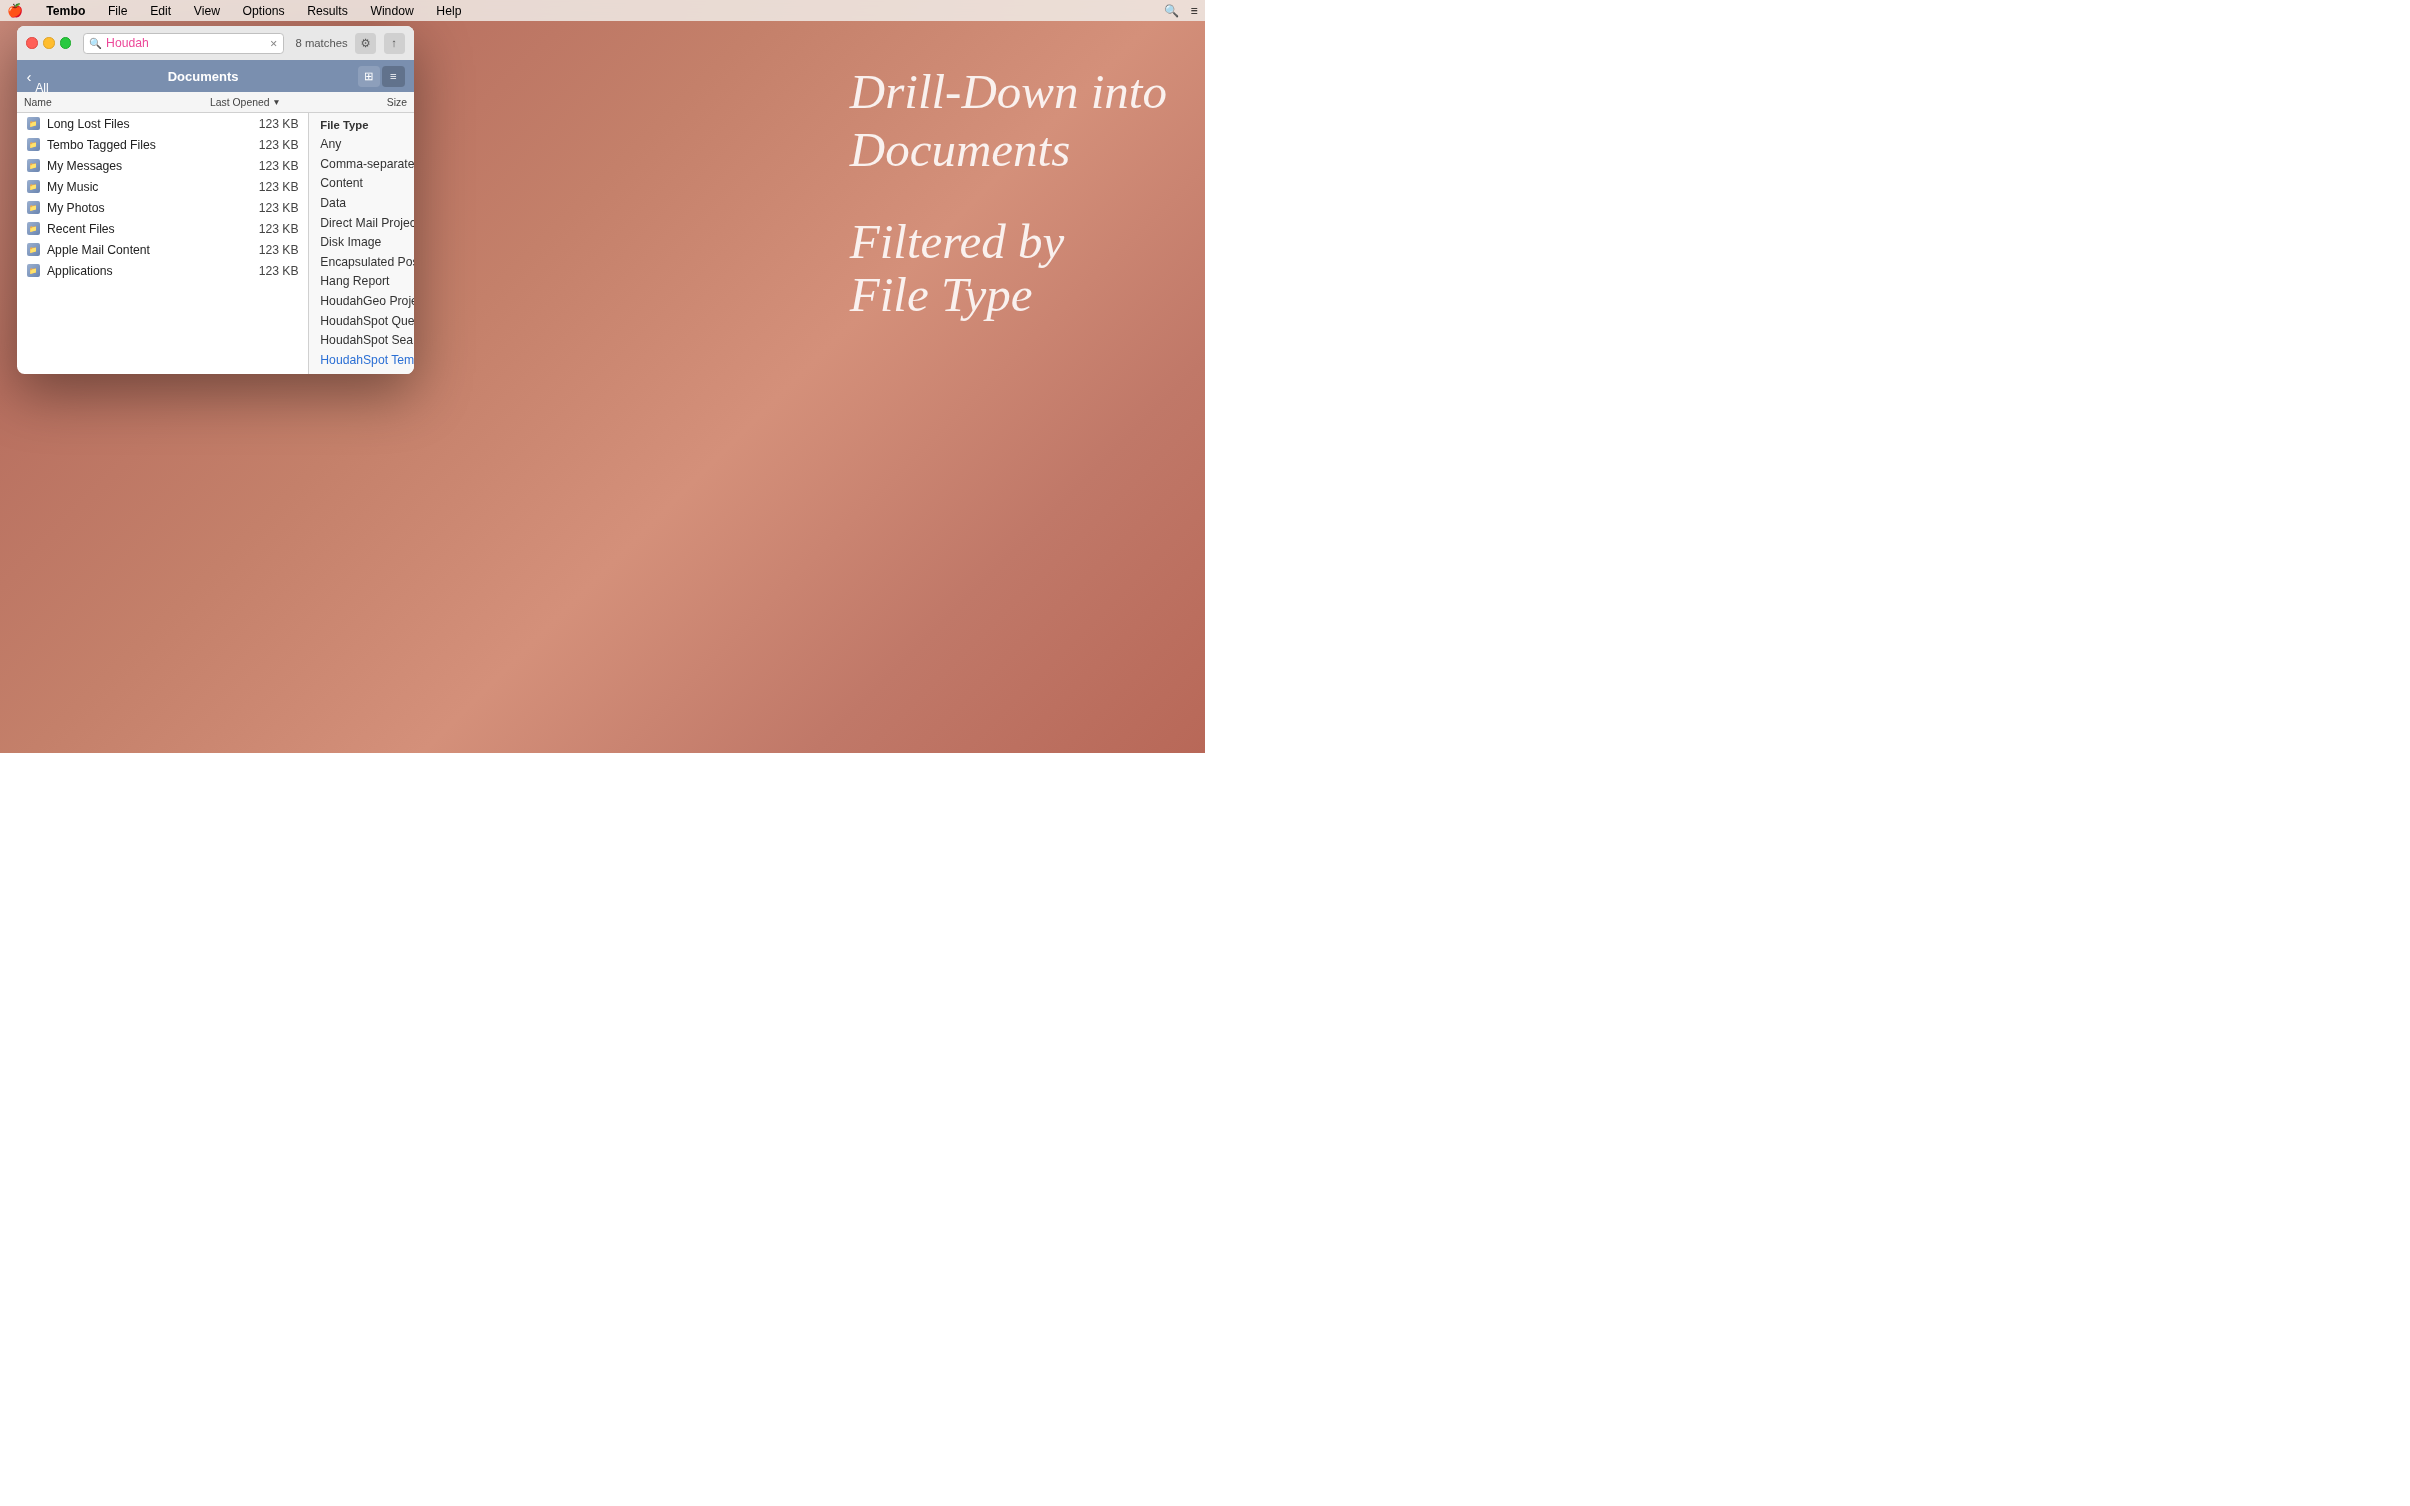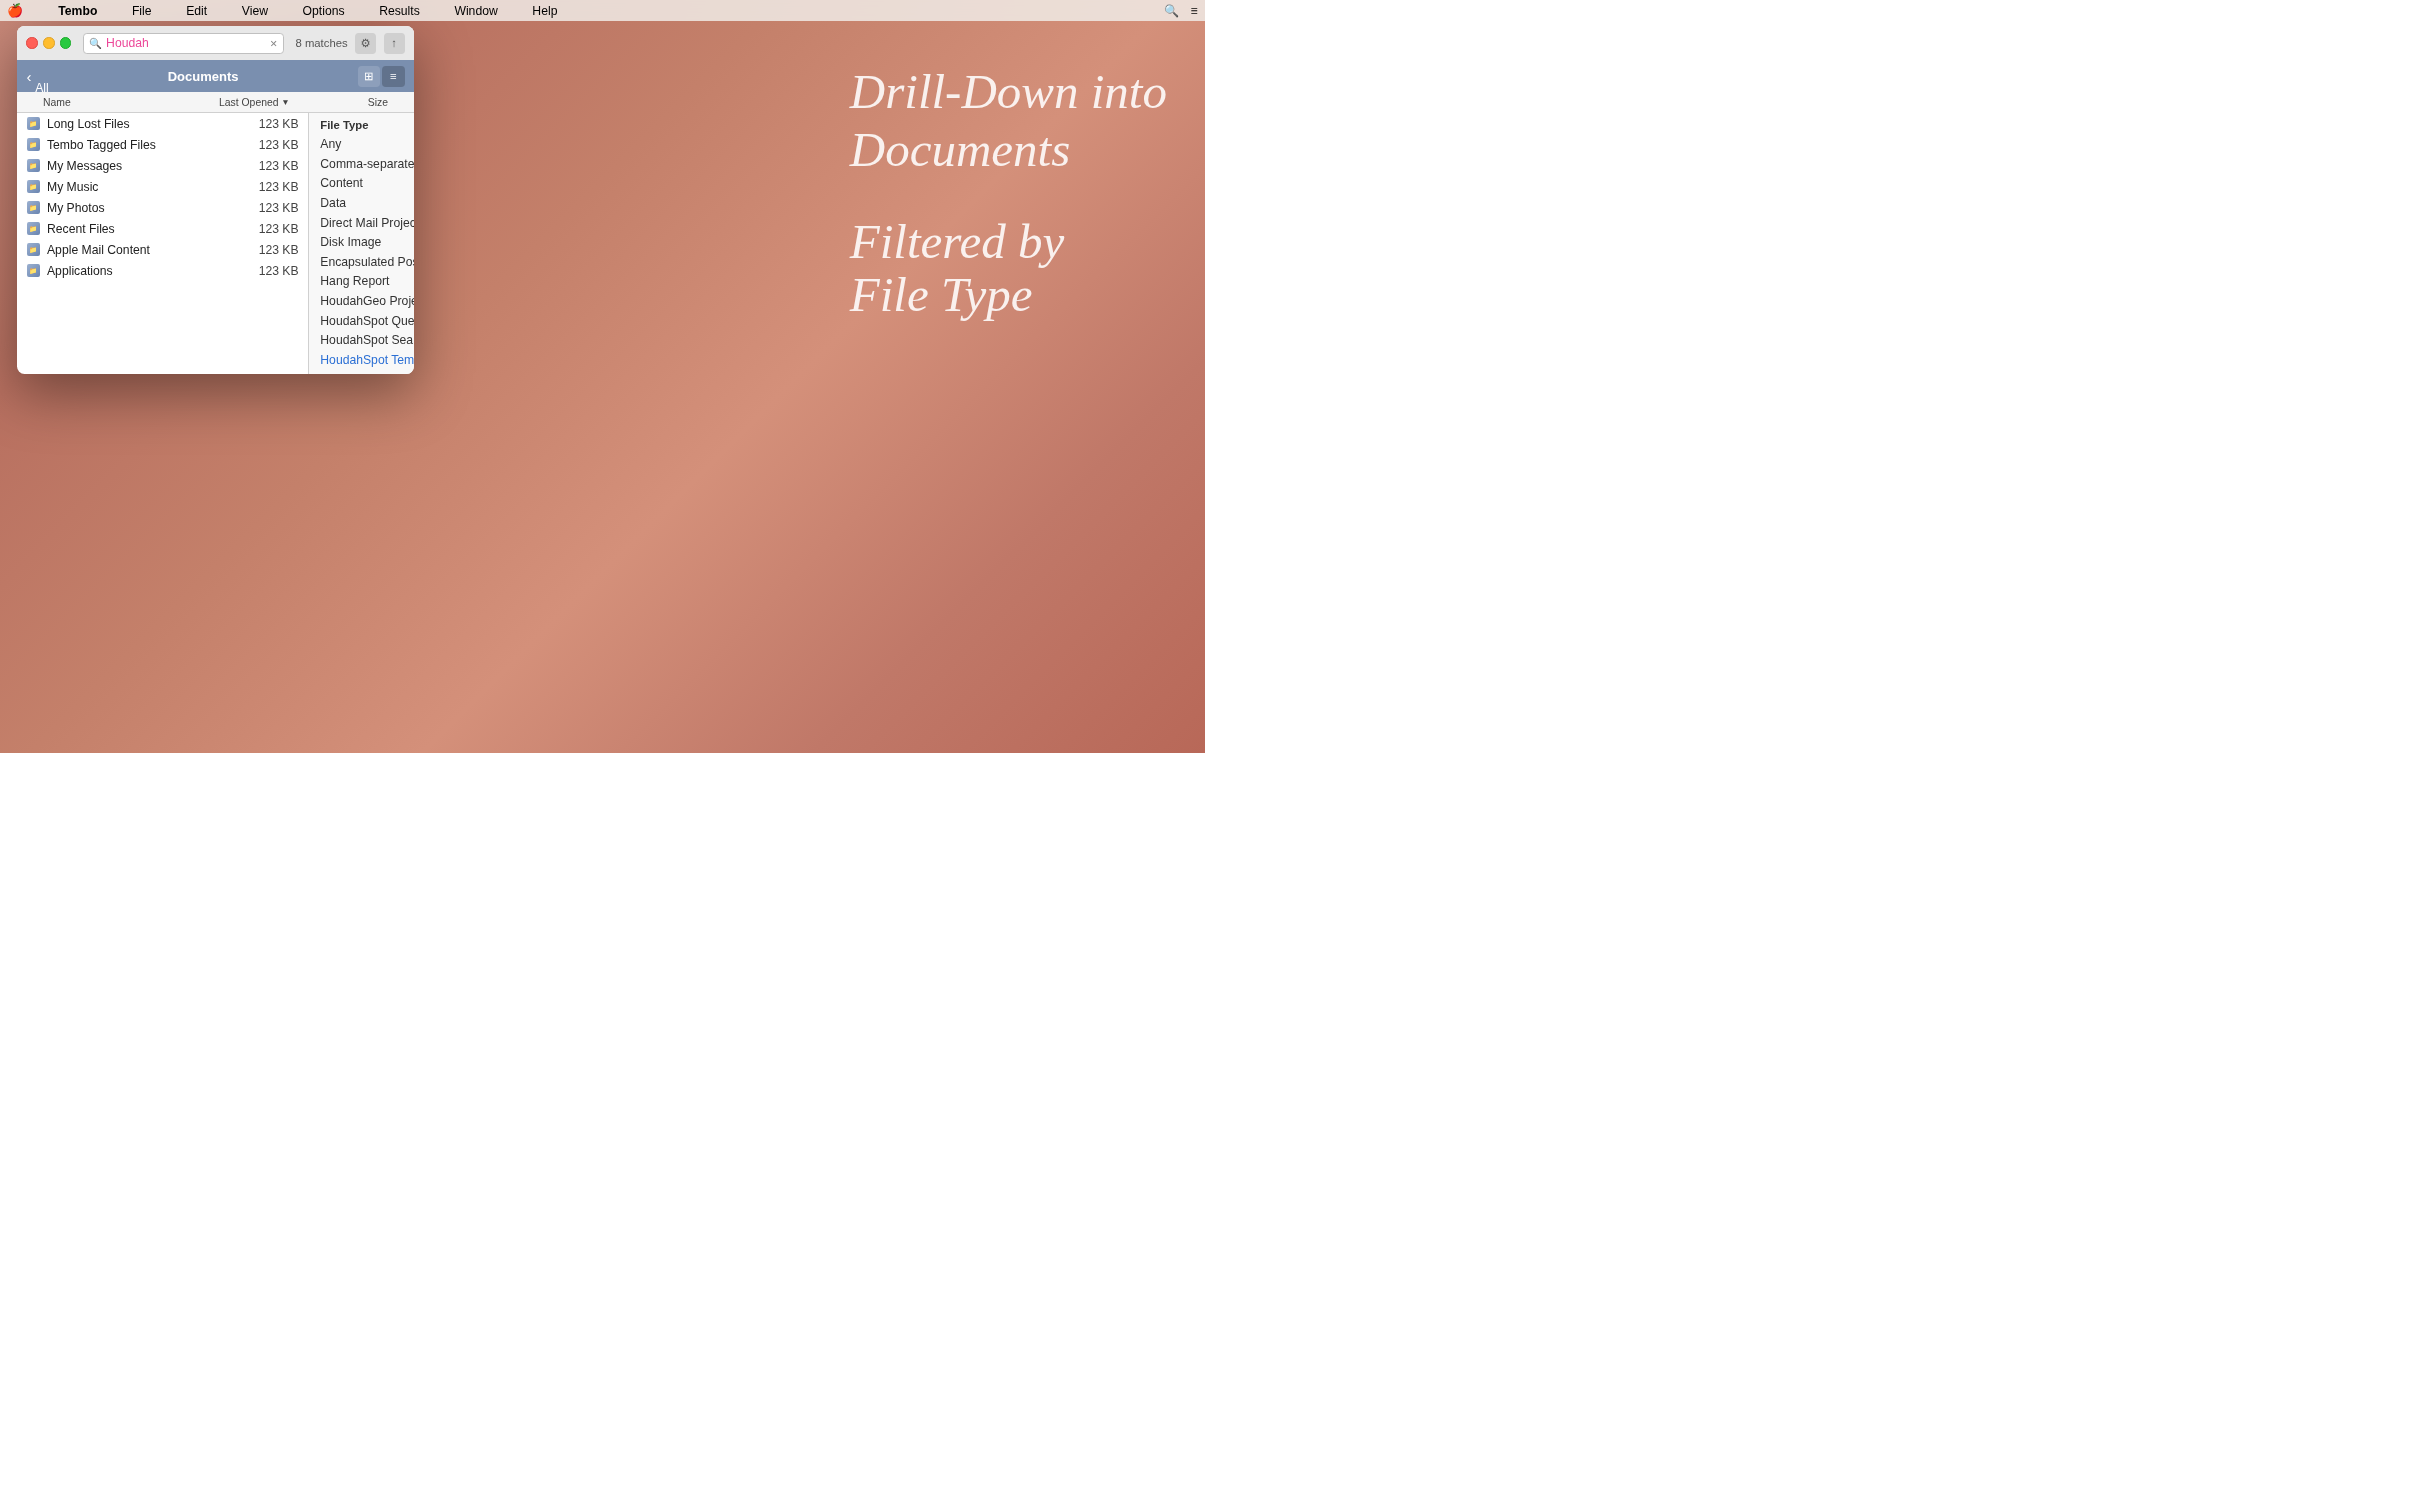--- a/index.html
+++ b/index.html
@@ -37,21 +37,20 @@
       z-index: 100;
       gap: 15px;
     }
     .menubar-apple {
       font-size: 13px;
       margin-right: 3.8px;
     }
     .menubar-item {
       cursor: pointer;
       padding: 0 3.8px;
-      margin-left: 12px;
     }
     .menubar-item.bold { font-weight: 700; }
     .menubar-right {
       margin-left: auto;
       display: flex;
       gap: 11.3px;
       align-items: center;
     }
 
     
@@ -172,22 +171,23 @@
     }
     .view-btn.active { background: rgba(0,0,0,0.2); }
 
     
     .col-headers {
       height: 21px;
       background: #f5f5f5;
       border-bottom: 0.9px solid #d0d0d0;
       display: flex;
       align-items: center;
-      padding: 0 26px;
+      padding: 0 7px;
       flex-shrink: 0;
+      gap: 28px;
     }
     .col-name {
       flex: 1;
       font-size: 10.4px;
       color: #444;
       font-weight: 500;
     }
     .col-date {
       width: 113px;
       font-size: 10.4px;

